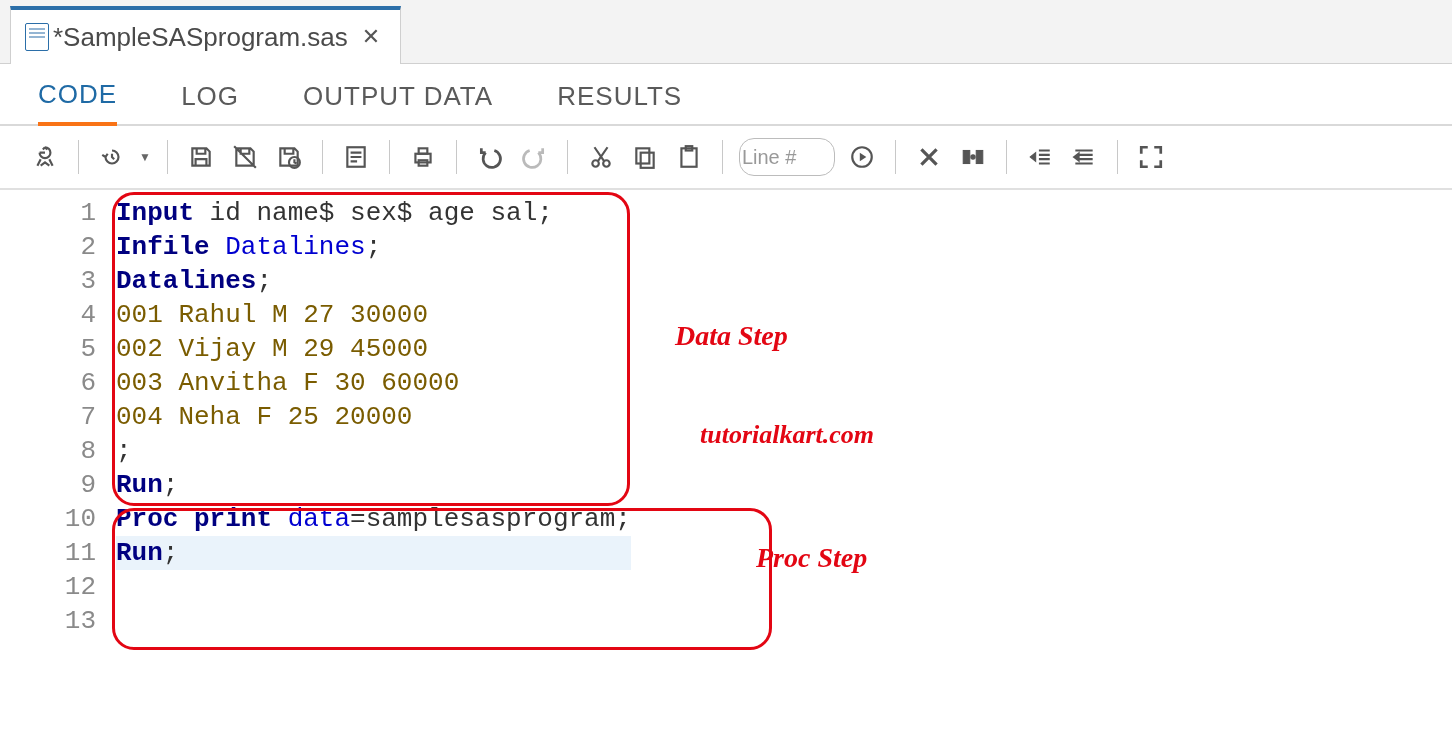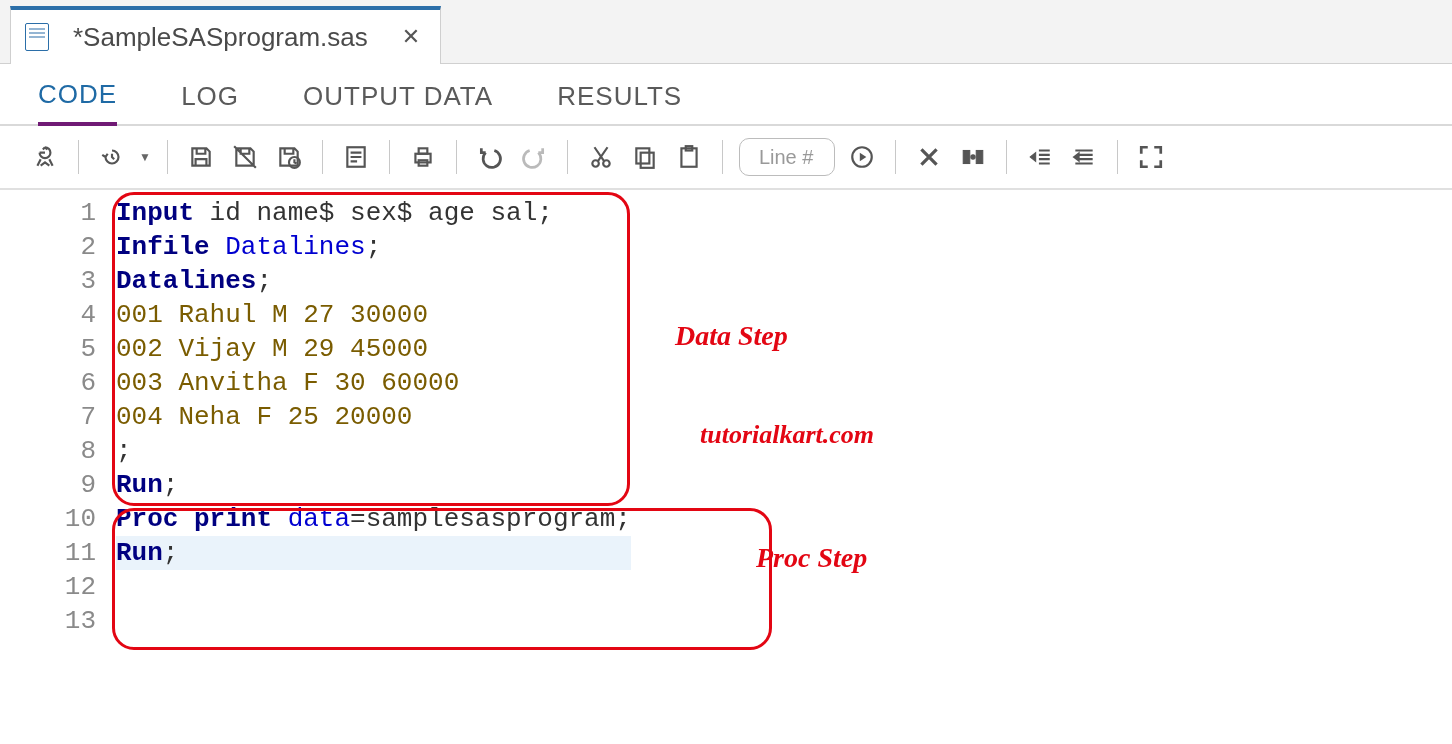--- a/index.html
+++ b/index.html
@@ -23,21 +23,21 @@
   }
   .file-tab {
     background: #ffffff;
     border: 1px solid #cfcfcf;
     border-bottom: none;
     border-top: 4px solid #2b6ea8;
     height: 58px;
     display: flex;
     align-items: center;
     padding: 0 20px 0 14px;
-    gap: 24px;
+    gap: 4px;
     font-size: 26px;
     color: #4a4a4a;
     position: relative;
     top: 1px;
   }
   .sas-file-icon {
     width: 24px; height: 28px;
     background: #fff;
     border: 1px solid #2b6ea8;
     border-radius: 2px;
@@ -60,38 +60,38 @@
     padding-left: 38px;
     height: 62px;
     gap: 64px;
     font-size: 26px;
     letter-spacing: 1px;
     color:#5a5a5a;
   }
   .viewtab { padding-bottom: 12px; cursor:pointer;}
   .viewtab.active {
     color:#1f6aa5;
-    border-bottom: 4px solid #701a75;
+    border-bottom: 4px solid #f97316;
     margin-bottom:-2px;
   }
 
   
   .toolbar {
     display:flex; align-items:center;
     height: 64px;
     border-bottom: 2px solid #e0e0e0;
     padding-left: 28px;
     gap: 10px;
     color:#555;
   }
   .tbtn { width:34px; height:34px; display:flex; align-items:center; justify-content:center; border-radius:4px; cursor:pointer;}
   .tsep { width:1px; height:34px; background:#c8c8c8; margin:0 6px;}
   .line-input {
-    width: 96px; height:38px; font-size:20px; padding:4px 19px;
-    border:1px solid #bcbcbc; border-radius:10px; color:#777;
+    width: 96px; height:38px; font-size:20px; padding:4px 2px;
+    border:1px solid #bcbcbc; border-radius:15px; color:#777;
   }
   .line-input::placeholder{color:#999;}
   .ticon { width:26px; height:26px; fill:#555; stroke:#555;}
 
   
   .editor-wrap { position:relative; }
   .editor {
     display:flex;
     font-family: "Courier New", monospace;
     font-size: 26px;

